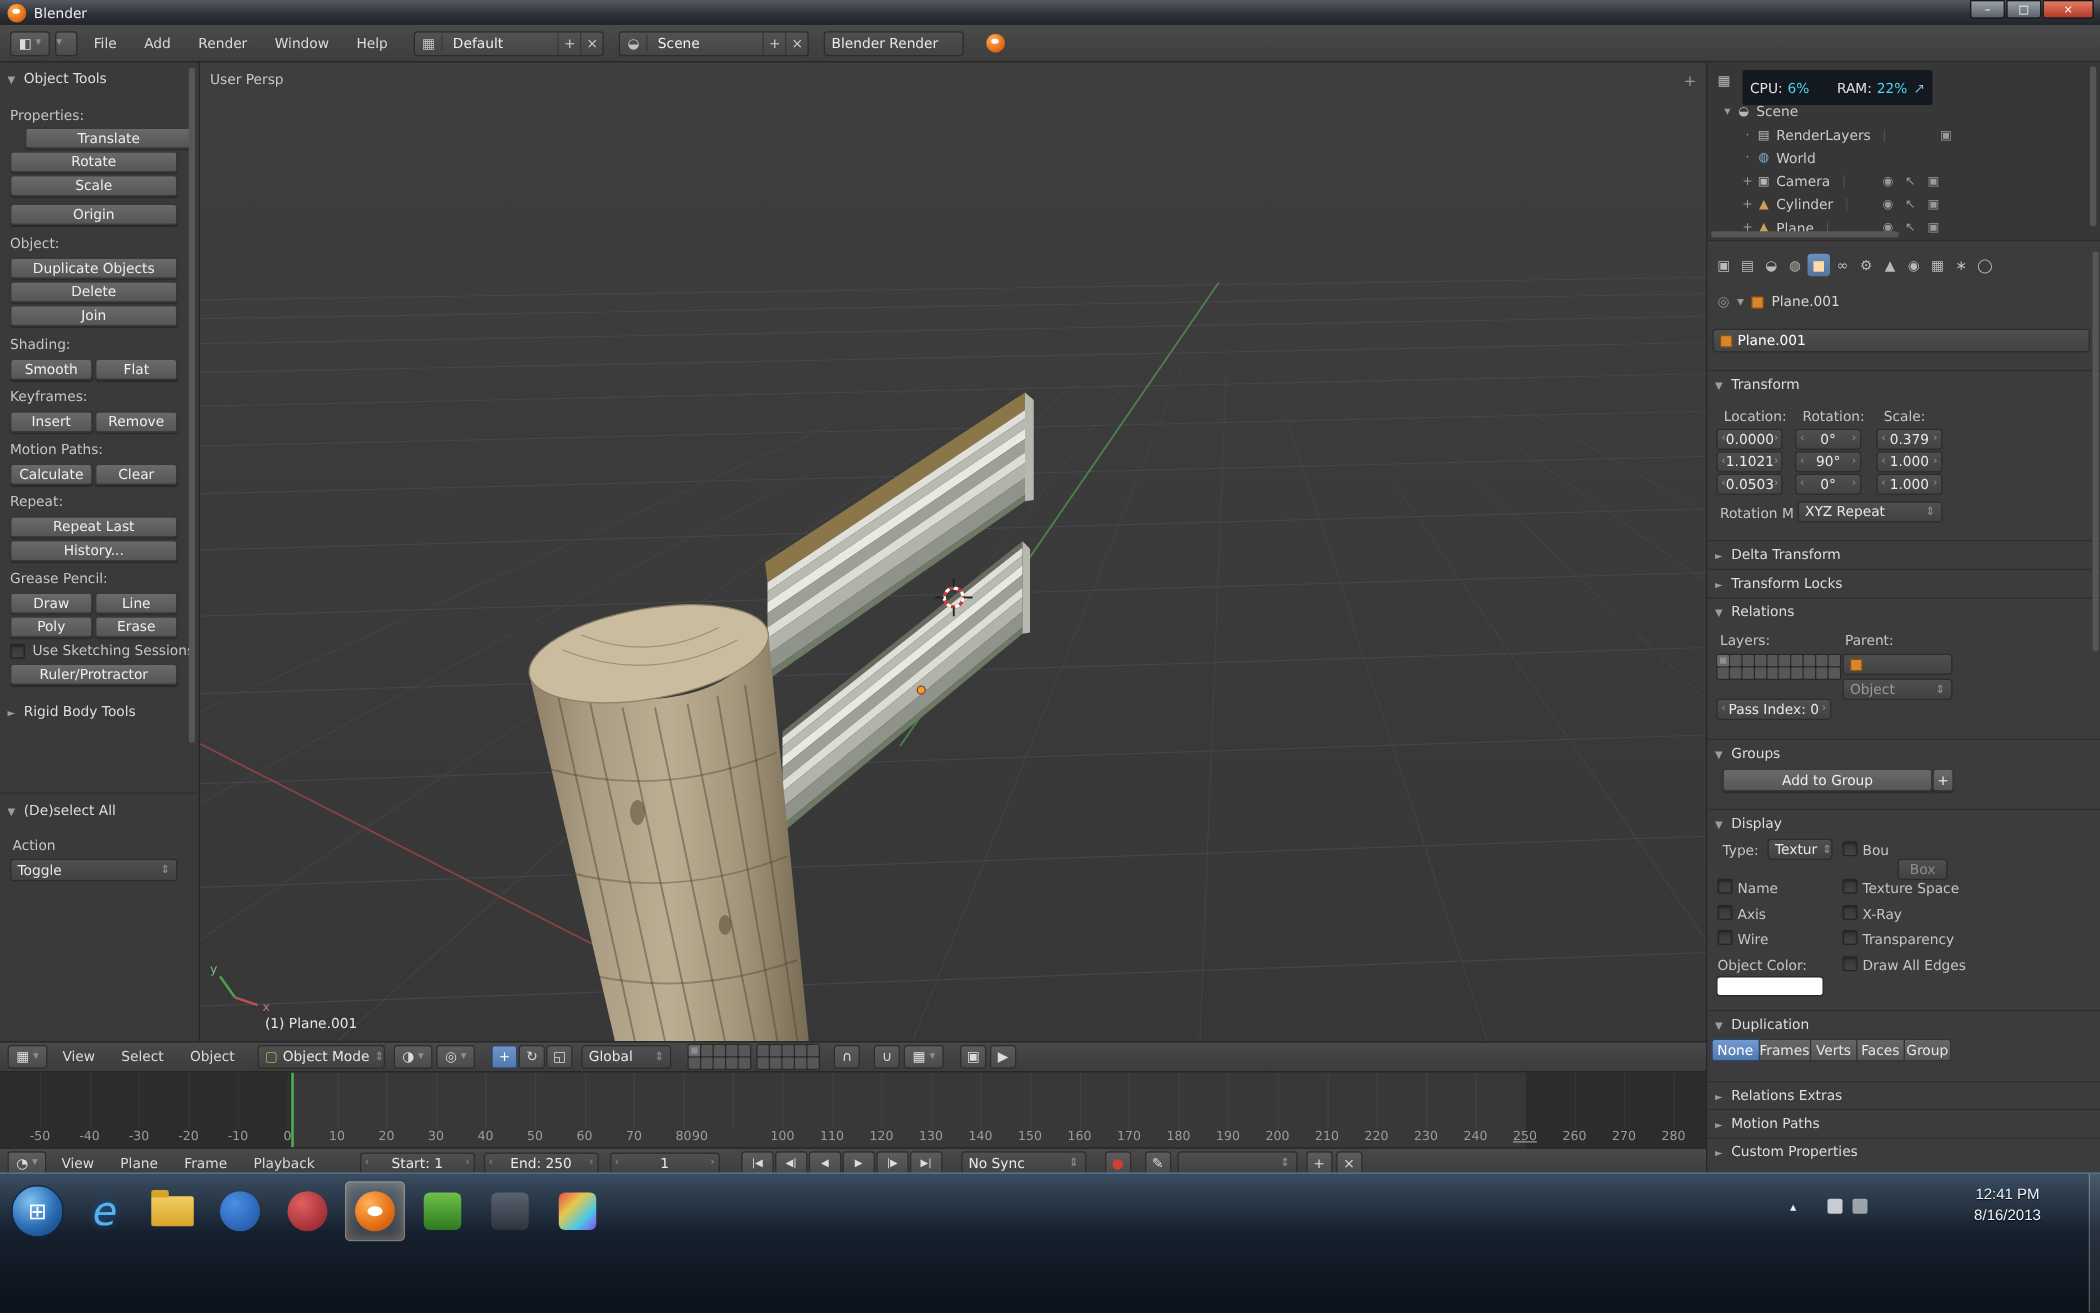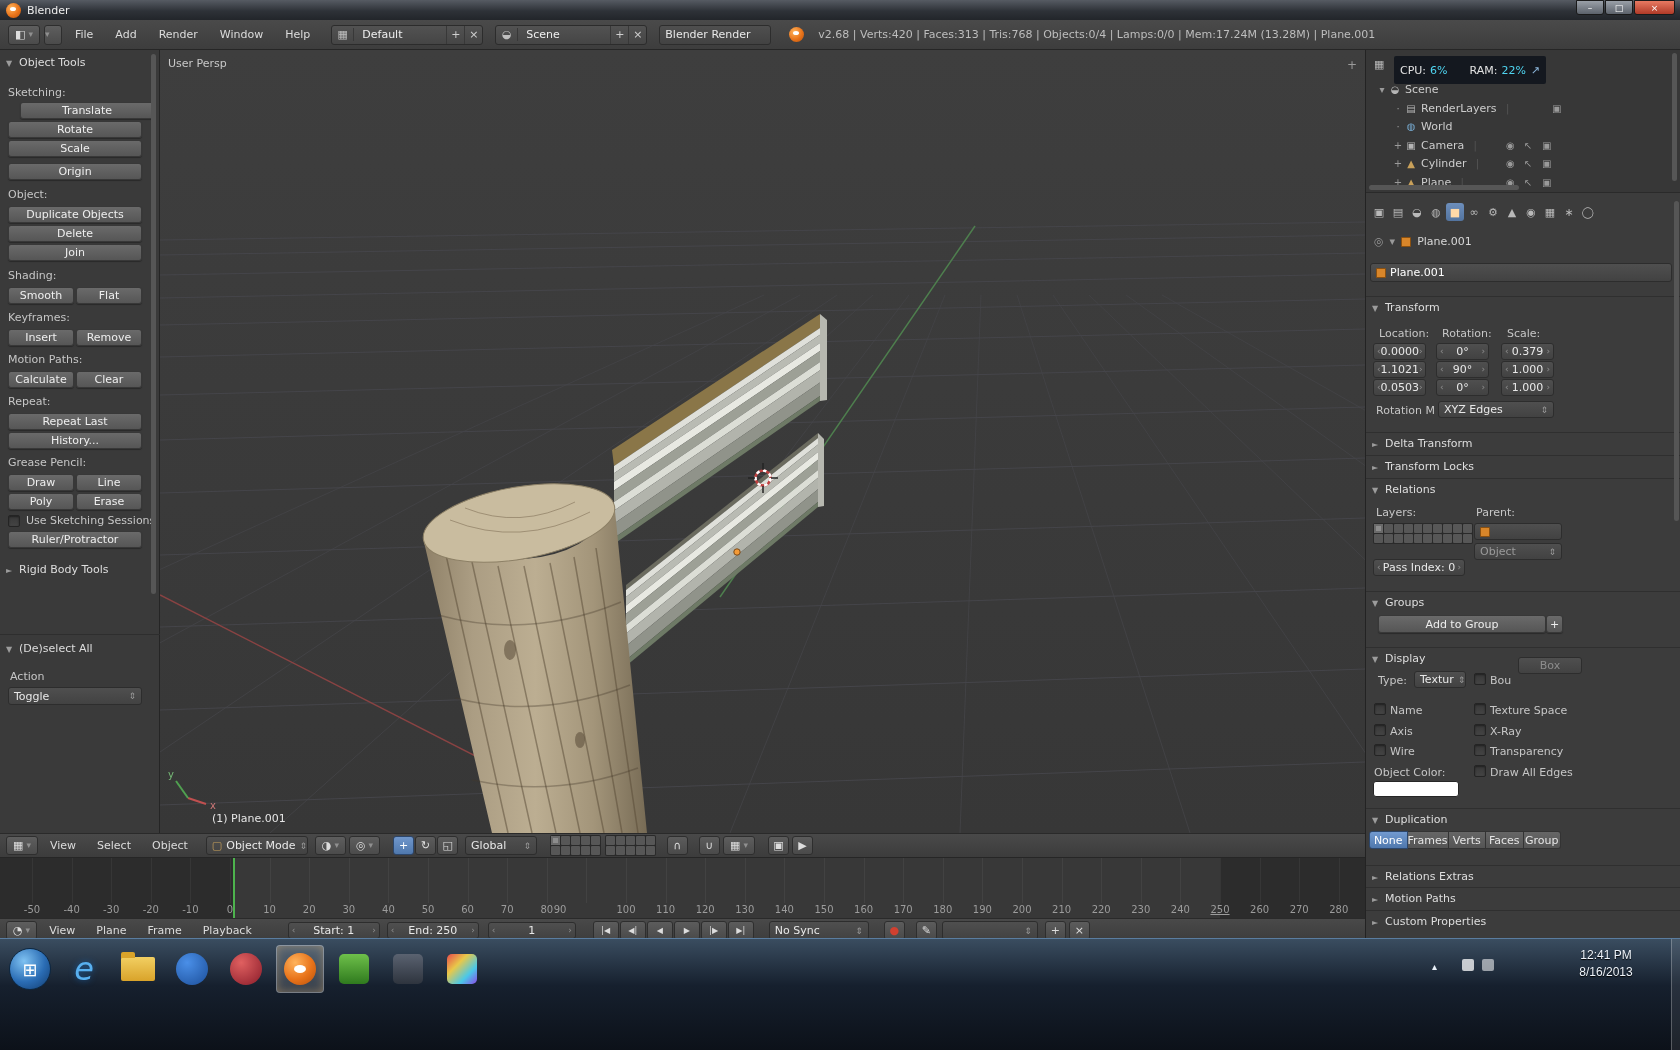--- a/index.html
+++ b/index.html
@@ -142,27 +142,26 @@
           <span>+</span>
         </span>
       <span class="sq">
           <span>×</span>
         </span>
     </span>
     <span class="fld dd" style="margin-left:8px;height:20px;width:112px">
       <span>Blender Render</span>
     </span>
     <span class="logo" style="margin-left:14px"></span>
-    <span id="stats">v2.68 | Verts:420 | Faces:313 | Tris:768 | Objects:0/4 | Lamps:0/0 | Mem:17.24M (13.28M) | Plane.001</span>
   </div>
 
   <div id="toolshelf" class="abs">
     <div class="abs ph" style="left:6px;top:6px"><span class="tri">▼</span><span>Object Tools</span></div>
 
-    <div class="abs lbl" style="left:8px;top:36px">Sketching:</div>
+    <div class="abs lbl" style="left:8px;top:36px">Properties:</div>
     <div class="b-btn" style="left:20px;top:52px;width:134px">Translate</div>
     <div class="b-btn" style="left:8px;top:71px;width:134px">Rotate</div>
     <div class="b-btn" style="left:8px;top:90px;width:134px">Scale</div>
     <div class="b-btn" style="left:8px;top:113px;width:134px">Origin</div>
 
     <div class="abs lbl" style="left:8px;top:138px">Object:</div>
     <div class="b-btn" style="left:8px;top:156px;width:134px">Duplicate Objects</div>
     <div class="b-btn" style="left:8px;top:175px;width:134px">Delete</div>
     <div class="b-btn" style="left:8px;top:194px;width:134px">Join</div>
 
@@ -601,21 +600,21 @@
           <span class="ar">›</span>
         </div>
       <div class="fld nf abs" style="left:135px;top:186px;width:53px">
           <span class="ar">‹</span>
           <span>1.000</span>
           <span class="ar">›</span>
         </div>
 
       <div class="abs lbl" style="left:10px;top:211px">Rotation M</div>
       <div class="fld dd abs" style="left:72px;top:208px;width:116px">
-        <span>XYZ Edges</span>
+        <span>XYZ Repeat</span>
         <span class="ud">⇕</span>
       </div>
 
       <div class="phead ph" style="top:239px"><span class="tri">►</span><span>Delta Transform</span></div>
       <div class="phead ph" style="top:262px"><span class="tri">►</span><span>Transform Locks</span></div>
       <div class="phead ph" style="top:285px"><span class="tri">▼</span><span>Relations</span></div>
 
       <div class="abs lbl" style="left:10px;top:313px">Layers:</div>
       <div class="abs lbl" style="left:110px;top:313px">Parent:</div>
       <div class="lgrid abs" style="left:7px;top:330px">
@@ -660,21 +659,21 @@
       <div class="b-btn abs" style="left:180px;top:422px;width:17px;height:18px">+</div>
 
       <div class="phead ph" style="top:454px"><span class="tri">▼</span><span>Display</span></div>
       <div class="abs lbl" style="left:12px;top:481px">Type:</div>
       <div class="fld dd abs" style="left:48px;top:478px;width:52px">
         <span>Textur</span>
         <span class="ud">⇕</span>
       </div>
       <span class="cb abs" style="left:108px;top:480px"></span>
       <div class="abs lbl" style="left:124px;top:481px">Bou</div>
-      <div class="fld abs" style="left:152px;top:464px;width:64px;color:#8d8d8d">Box</div>
+      <div class="fld abs" style="left:152px;top:494px;width:40px;color:#8d8d8d">Box</div>
 
       <span class="cb abs" style="left:8px;top:510px"></span>
       <div class="abs lbl" style="left:24px;top:511px">Name</div>
       <span class="cb abs" style="left:108px;top:510px"></span>
       <div class="abs lbl" style="left:124px;top:511px">Texture Space</div>
 
       <span class="cb abs" style="left:8px;top:531px"></span>
       <div class="abs lbl" style="left:24px;top:532px">Axis</div>
       <span class="cb abs" style="left:108px;top:531px"></span>
       <div class="abs lbl" style="left:124px;top:532px">X-Ray</div>

